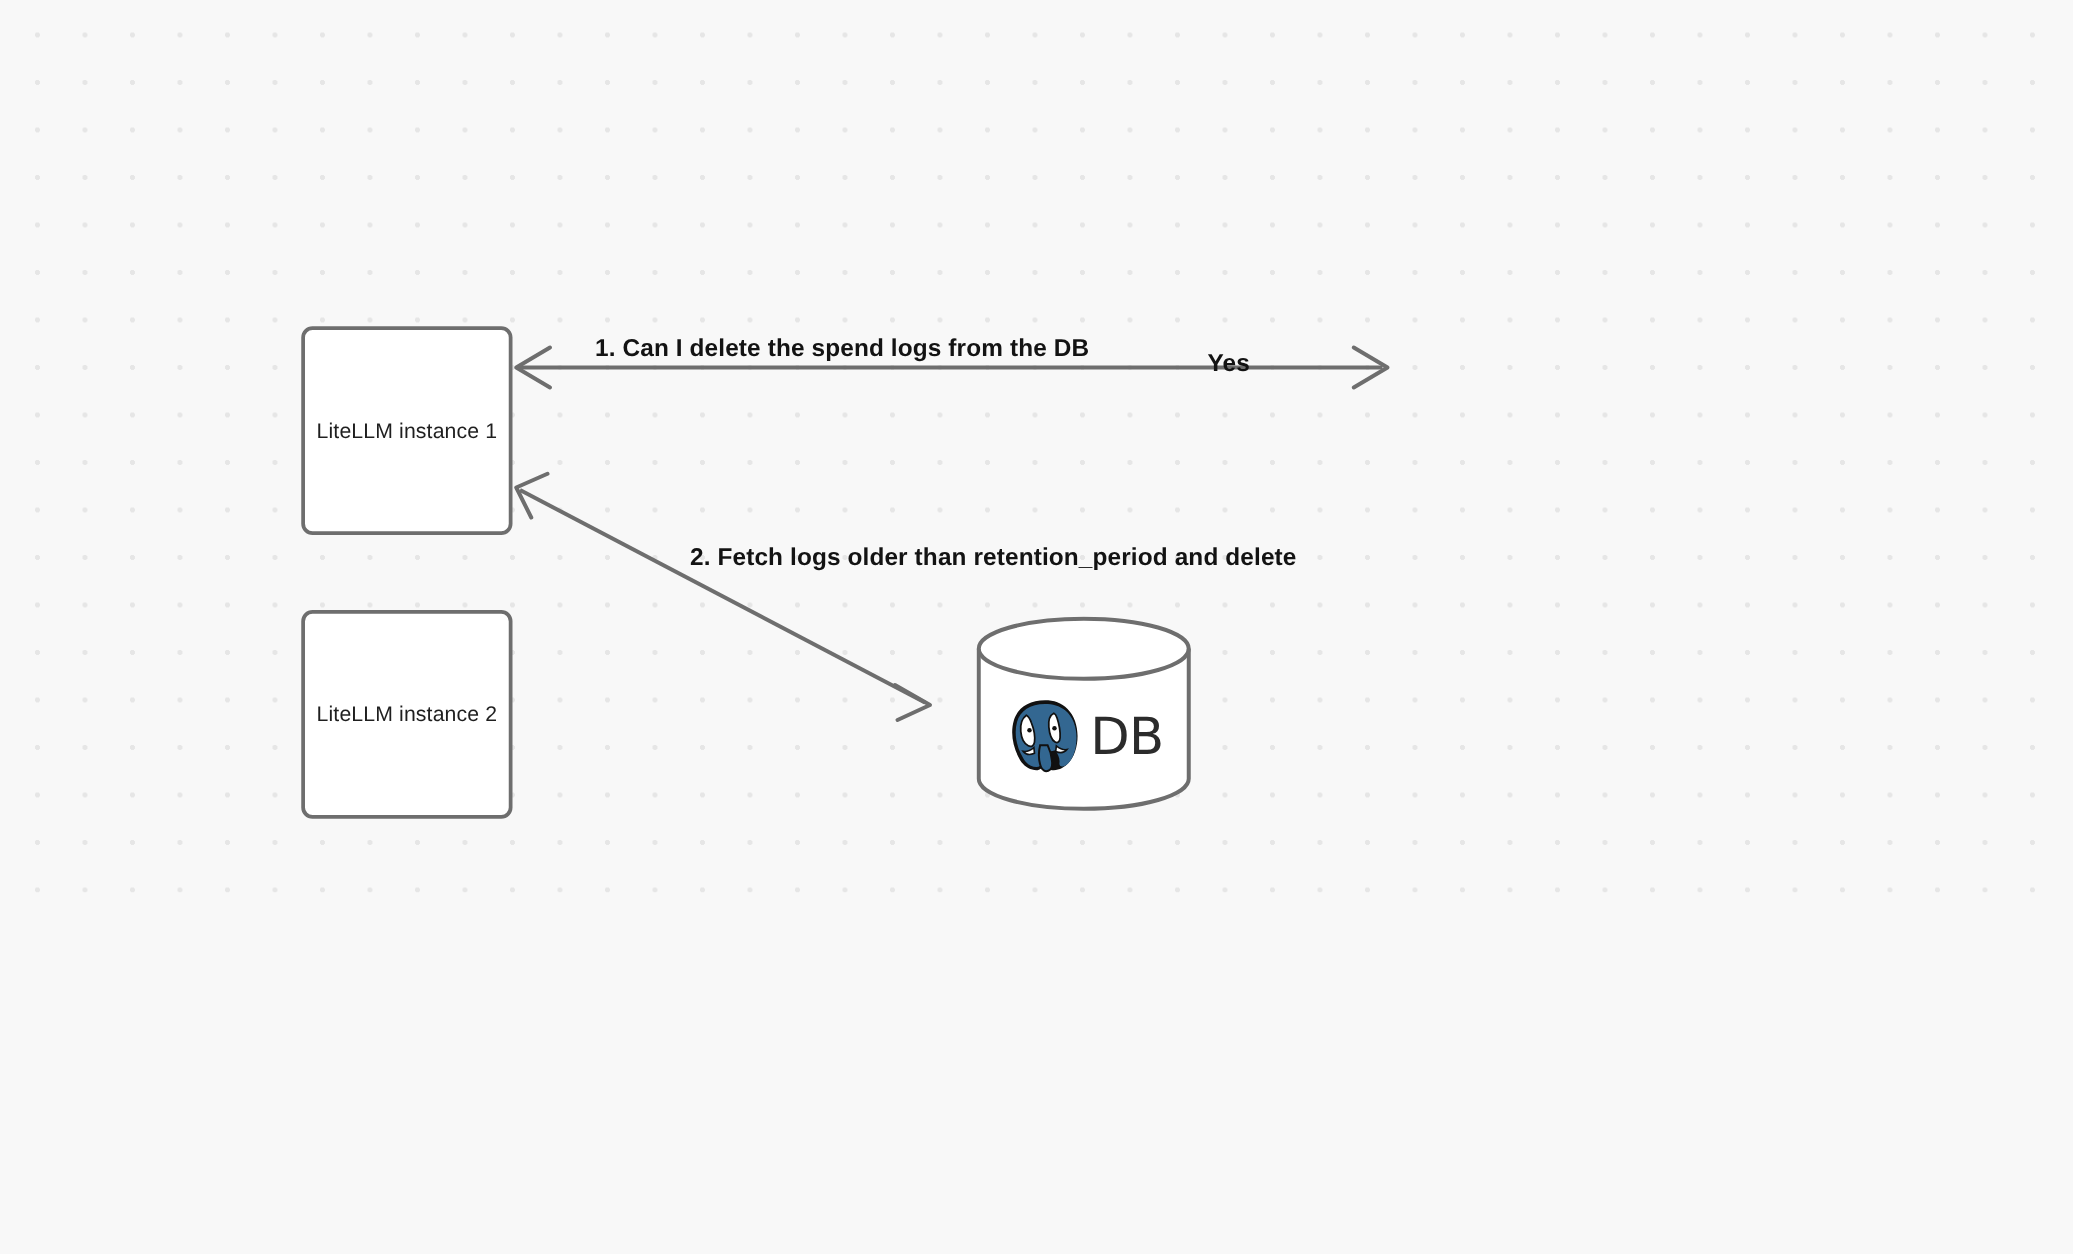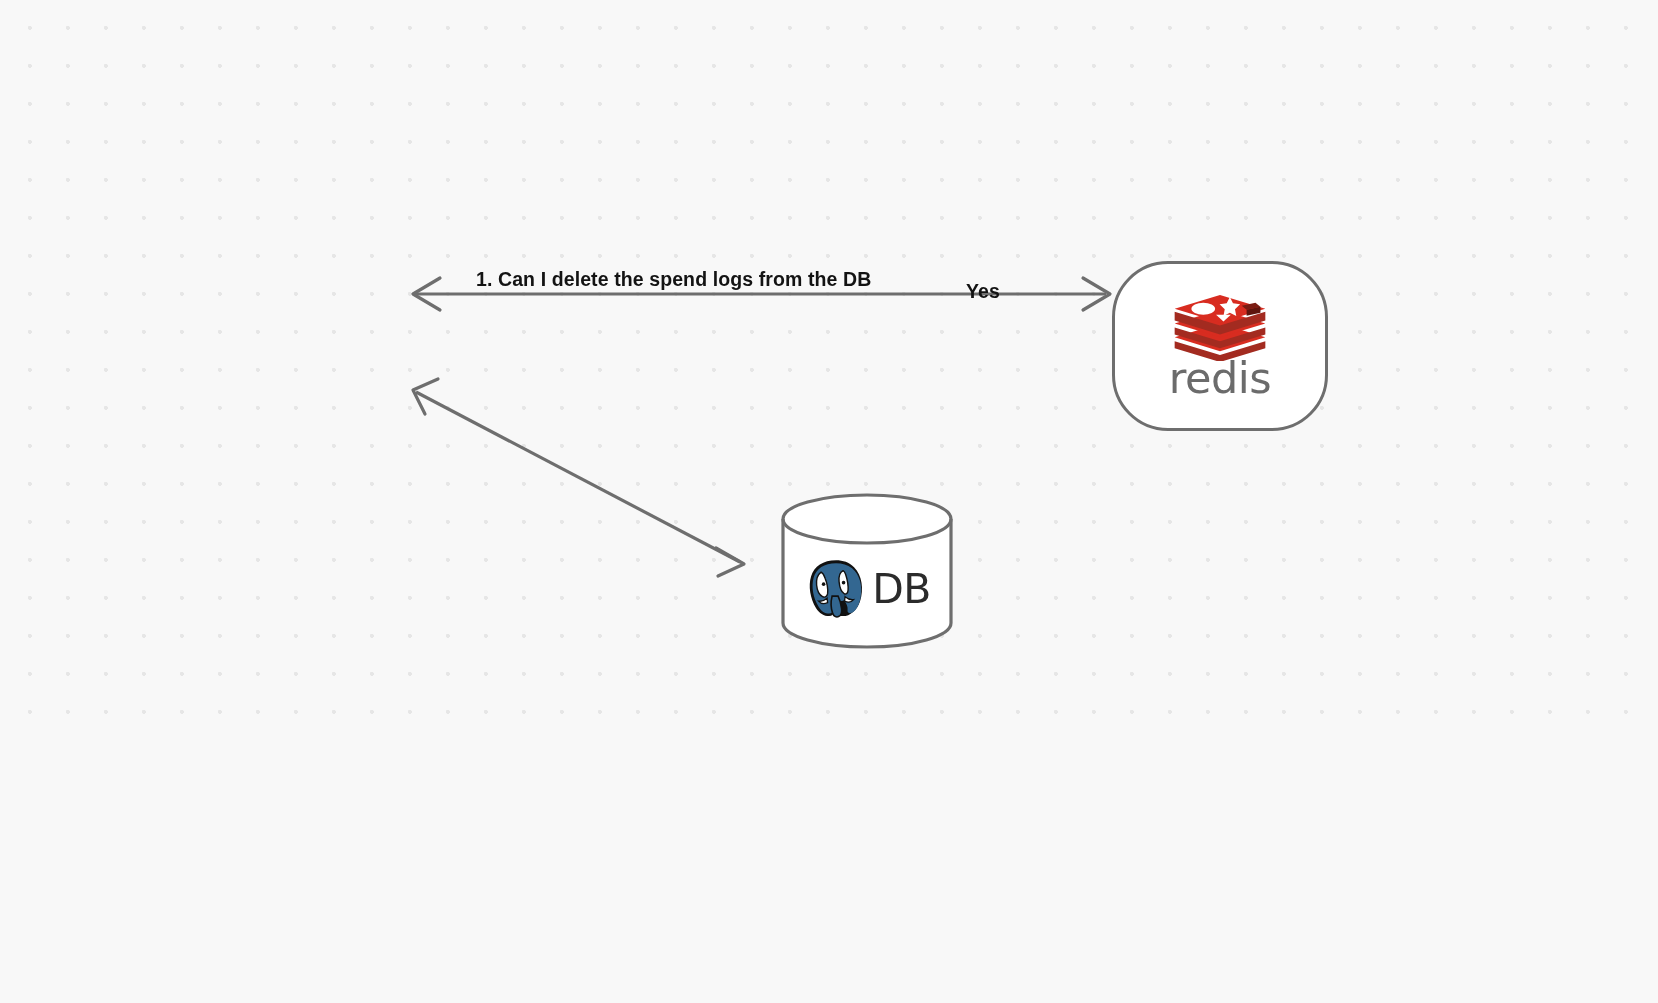--- a/index.html
+++ b/index.html
@@ -153,52 +153,31 @@
       <line x1="416" y1="392" x2="740" y2="562" stroke="#6e6e6e" stroke-width="3.2" stroke-linecap="butt"></line>
 
       <polyline points="438,379 413,390 425,414" fill="none" stroke="#6e6e6e" stroke-width="3.2" stroke-linecap="round" stroke-linejoin="round"></polyline>
 
       <polyline points="716,548 744,564 718,576" fill="none" stroke="#6e6e6e" stroke-width="3.2" stroke-linecap="round" stroke-linejoin="round"></polyline>
     </g>
   </svg>
 
   <div class="edge-label" id="edge-label-1">1.  Can I delete the spend logs from the DB</div>
   <div class="edge-label" id="edge-label-1b">Yes</div>
-
-
-
-
-  <div id="node-redis">
-    <div id="redis-logo-wrap">
-      <svg width="112" height="70" viewBox="0 0 112 70">
-
-        <g>
-          <path d="M10,50 L56,64 L102,50 L102,57 L56,71 L10,57 Z" fill="#a32b20"></path>
-          <path d="M10,46 L56,32 L102,46 L56,60 Z" fill="#d82c20"></path>
-        </g>
-
-        <g>
-          <path d="M10,36 L56,50 L102,36 L102,43 L56,57 L10,43 Z" fill="#a32b20"></path>
-          <path d="M10,32 L56,18 L102,32 L56,46 Z" fill="#d82c20"></path>
-        </g>
-
-        <g>
-          <path d="M10,20 L56,34 L102,20 L102,29 L56,43 L10,29 Z" fill="#a32b20"></path>
-          <path d="M10,17 L56,3 L102,17 L56,31 Z" fill="#d82c20"></path>
-        </g>
-
-        <ellipse cx="39" cy="17" rx="12" ry="6" fill="#ffffff"></ellipse>
-        <path d="M66,5 l3.2,6.4 l7.2,1 l-5.2,5 l1.3,7 l-6.5,-3.4 l-6.5,3.4 l1.3,-7 l-5.2,-5 l7.2,-1 Z" fill="#ffffff"></path>
-        <path d="M52,23 l15,0 l-7.5,7 Z" fill="#ffffff"></path>
-        <path d="M78,14 L92,11 L97,15 L83,18 Z" fill="#7a1c13"></path>
-        <path d="M83,18 L97,15 L97,21 L83,24 Z" fill="#5e150e"></path>
-      </svg>
-      <div id="redis-wordmark">redis</div>
-    </div>
+  <div class="edge-label" id="edge-label-2">2.  Fetch logs older than retention_period and delete</div>
+
+  <div class="node-box" id="box-litellm-1">
+    <span class="node-label">LiteLLM instance 1</span>
   </div>
+
+  <div class="node-box" id="box-litellm-2">
+    <span class="node-label">LiteLLM instance 2</span>
+  </div>
+
+
 
   <div id="node-db">
     <svg width="172" height="156" viewBox="0 0 172 156" style="position:absolute;left:0;top:0;">
       <path d="M2,26 L2,130 a84,26 0 0 0 168,0 L170,26 Z" fill="#ffffff" stroke="none"></path>
       <ellipse cx="86" cy="26" rx="84" ry="24" fill="#ffffff" stroke="#6e6e6e" stroke-width="3.2"></ellipse>
       <path d="M2,26 L2,130 a84,24 0 0 0 168,0 L170,26" fill="none" stroke="#6e6e6e" stroke-width="3.2"></path>
     </svg>
     <div id="db-content">
       <div id="db-inner">
         <svg width="68" height="68" viewBox="0 0 64 64">

